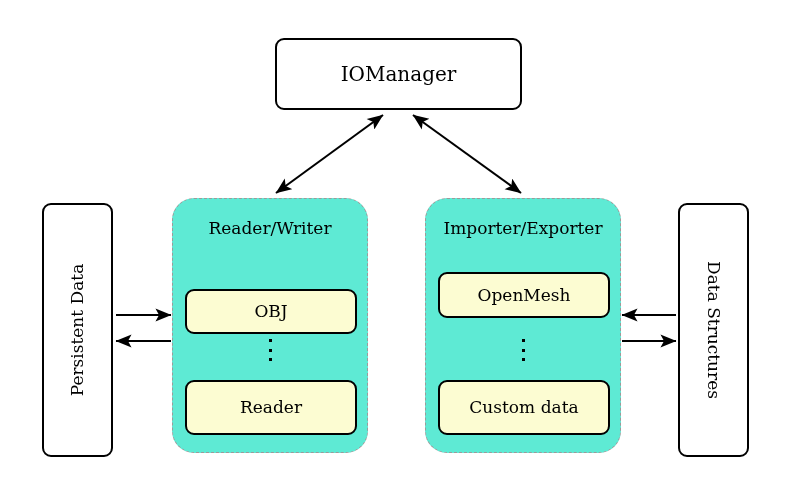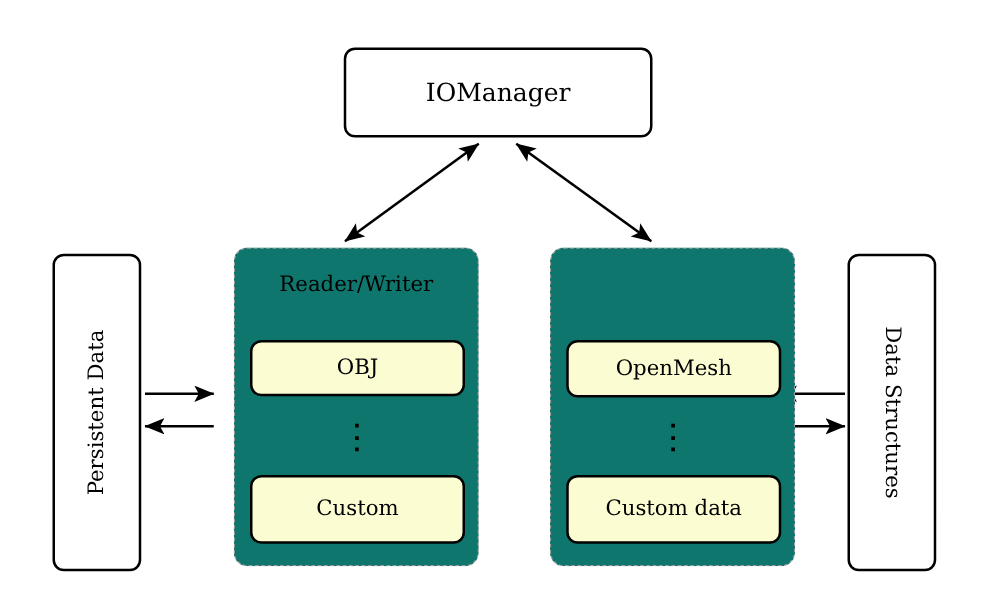--- a/index.html
+++ b/index.html
@@ -32,23 +32,22 @@
 
   .node-yellow {
     background: #fcfcd2;
   }
 
   
   .group {
     position: absolute;
     box-sizing: border-box;
     border: 1.6px dashed #9b9b9b;
-    border-radius: 11px;
-    background: #0f766e;
-    margin-left: 15px;
+    border-radius: 22px;
+    background: #5eead4;
   }
   .group-title {
     position: absolute;
     left: 0;
     right: 0;
     text-align: center;
     color: #000000;
     white-space: nowrap;
   }
 
@@ -128,37 +127,38 @@
   </div>
 
   <div class="node" style="left:678px; top:203px; width:71px; height:254px;">
     <span class="rot-label rot-down t-side">Data Structures</span>
   </div>
 
   <div class="group" style="left:172px; top:198px; width:196px; height:255px;">
 
     <div class="group-title t-group" style="top:19px;">Reader/Writer</div>
 
-    <div class="node node-yellow t-inner" style="left:12px; top:73px; width:172px; height:45px;">
+    <div class="node node-yellow t-inner" style="left:12px; top:90px; width:172px; height:45px;">
       <span>OBJ</span>
     </div>
 
     <div class="vdots" style="left:95px; top:140px; width:4px; height:22px;">
       <i></i>
         <i></i>
         <i></i>
     </div>
 
     <div class="node node-yellow t-inner" style="left:12px; top:181px; width:172px; height:55px; flex-direction:column;">
-      <span>Custom</span>
+      <span>Reader</span>
     </div>
   </div>
 
   <div class="group" style="left:425px; top:198px; width:196px; height:255px;">
 
+    <div class="group-title t-group" style="top:19px;">Importer/Exporter</div>
 
     <div class="node node-yellow t-inner" style="left:12px; top:73px; width:172px; height:46px;">
       <span>OpenMesh</span>
     </div>
 
     <div class="vdots" style="left:95px; top:140px; width:4px; height:22px;">
       <i></i>
         <i></i>
         <i></i>
     </div>

